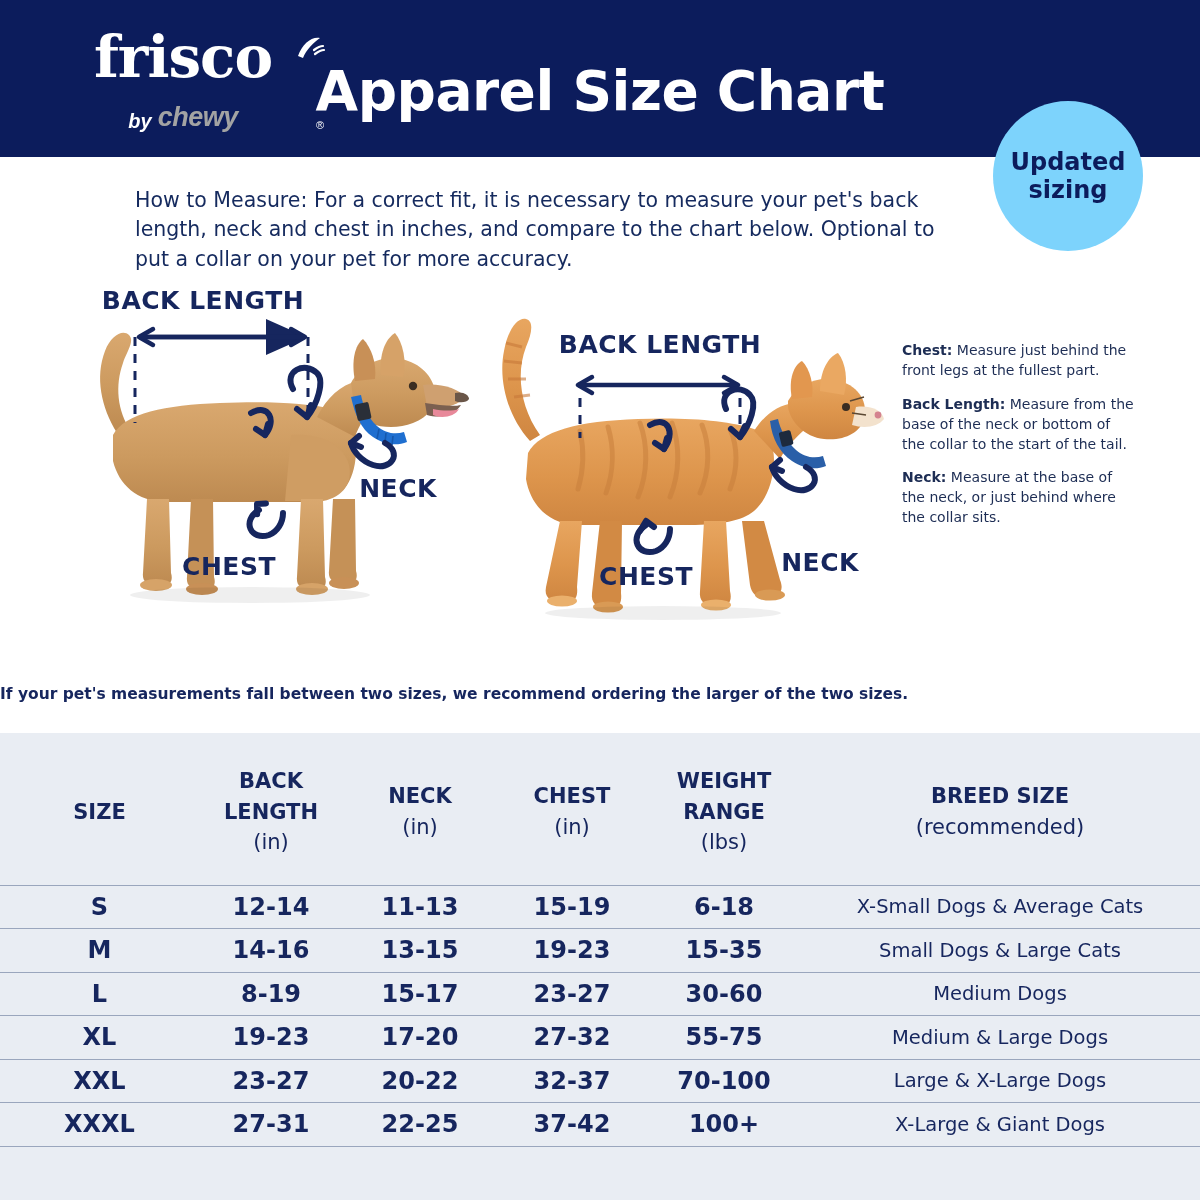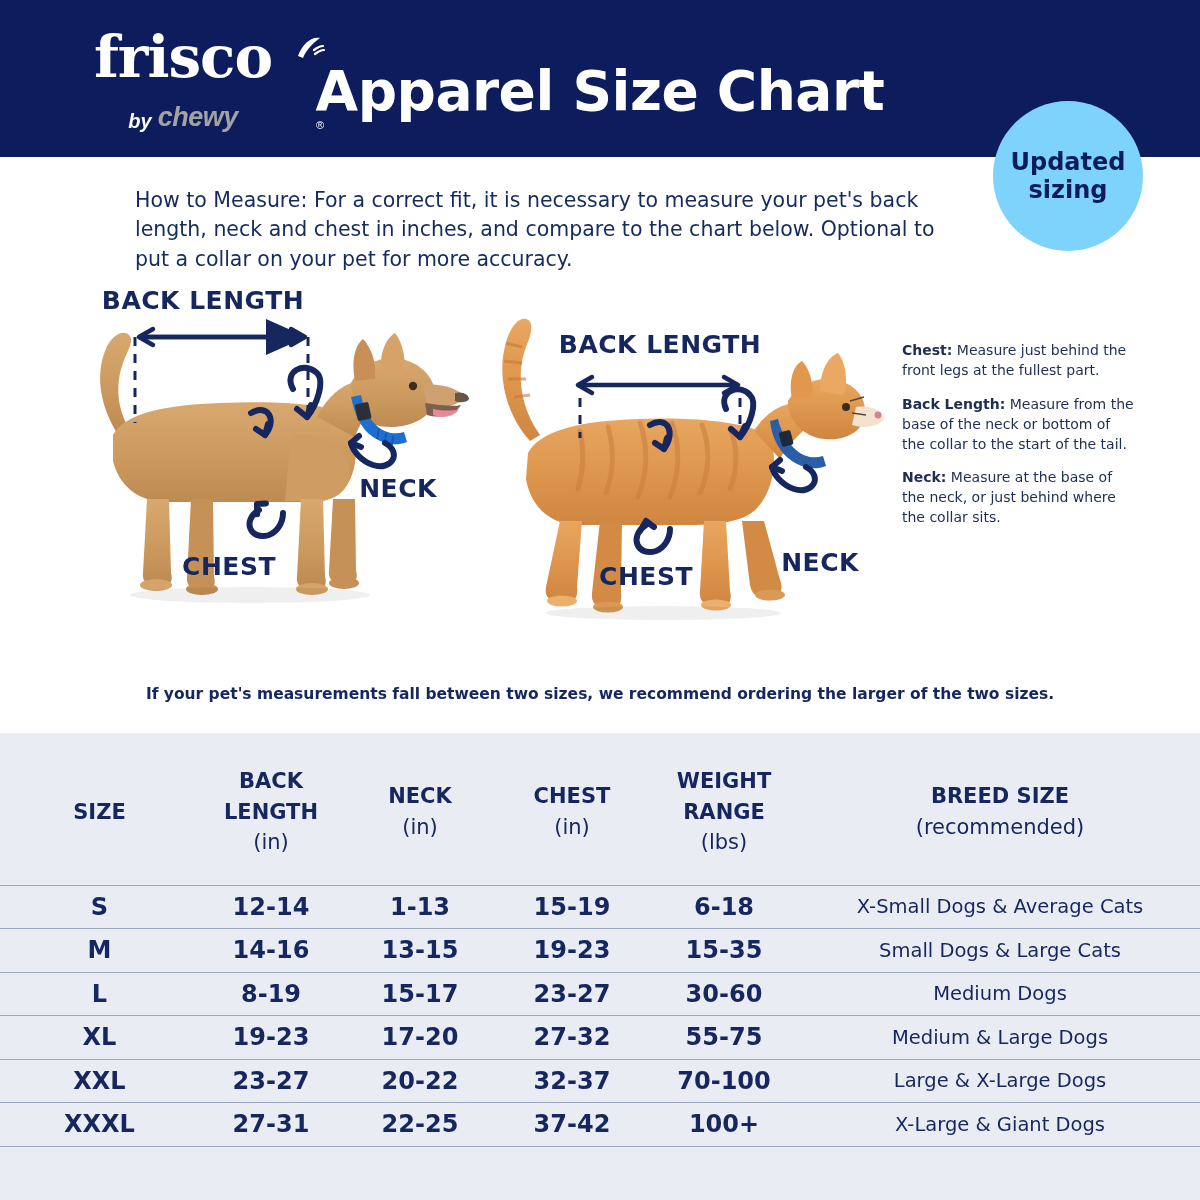--- a/index.html
+++ b/index.html
@@ -77,21 +77,21 @@
   .defs {
     position:absolute; left:902px; top:341px; width:232px;
     font-size:14px; line-height:1.42; color:#1d2d54;
     font-family:"DejaVu Sans", sans-serif;
   }
   .defs p { margin-bottom:14px; }
   .defs b { font-weight:700; }
 
   
   .note {
-    position:absolute; left:0; top:685px; width:1200px; text-align:center;
+    position:absolute; left:0; top:685px; width:1200px; 
     font-size:15.5px; font-weight:700; color:#16265e;
     font-family:"DejaVu Sans", sans-serif;
   }
 
   
   .table-zone {
     position:absolute; left:0; top:733px; width:1200px; height:467px;
     background:#e9edf3;
   }
   .tbl { width:1200px; border-collapse:collapse; table-layout:fixed; }
@@ -365,21 +365,21 @@
           <th>
             <div>BREED SIZE</div>
             <div class="unit">(recommended)</div>
           </th>
         </tr>
       </thead>
       <tbody>
         <tr>
           <td>S</td>
           <td>12-14</td>
-          <td>1-13</td>
+          <td>11-13</td>
           <td>15-19</td>
           <td>6-18</td>
           <td class="breed">X-Small Dogs &amp; Average Cats</td>
         </tr>
         <tr>
           <td>M</td>
           <td>14-16</td>
           <td>13-15</td>
           <td>19-23</td>
           <td>15-35</td>

